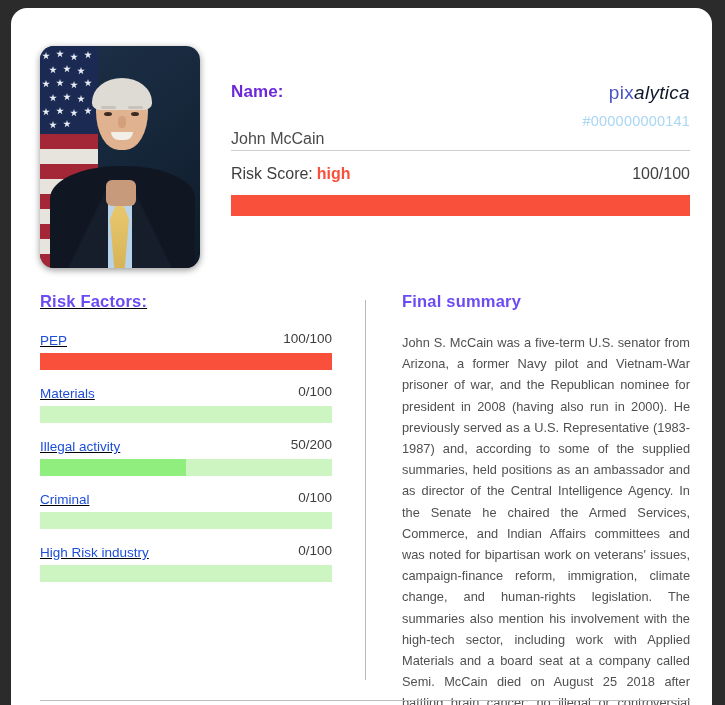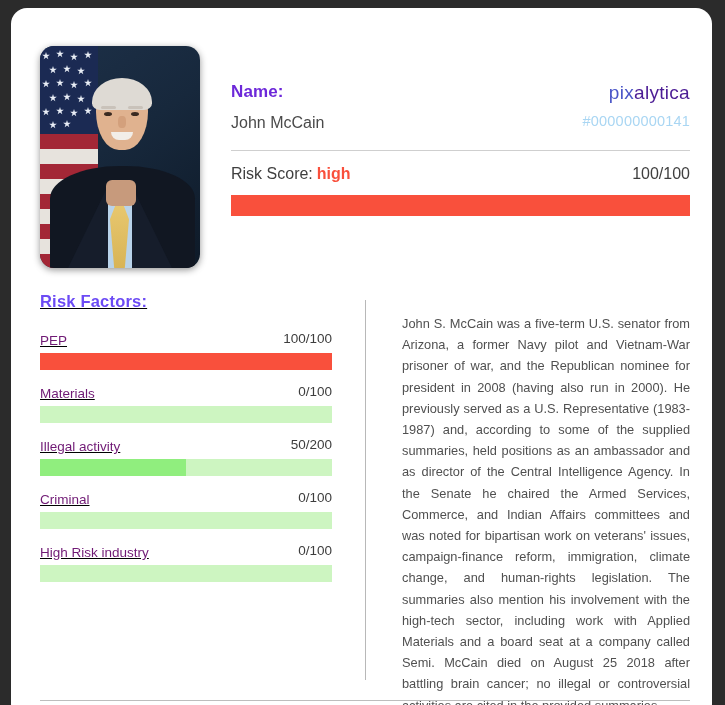--- a/index.html
+++ b/index.html
@@ -165,33 +165,33 @@
     width: 459px;
   }
 
   #name-label {
     font-size: 17px;
     font-weight: bold;
     color: #6d28d9;
     letter-spacing: .1px;
   }
   #name-value {
-    margin-top: 12px;
+    margin-top: 28px;
     font-size: 16px;
     color: #4a4a4a;
   }
   #brand-block {
     position: absolute;
     right: 0;
     top: 0;
     text-align: right;
   }
   #brand-logo { font-size: 19px; letter-spacing: .3px; }
   #brand-logo .pix { color: #4b56c8; }
-  #brand-logo .alytica { color: #4c1d95; }
+  #brand-logo .alytica { color: #0f172a; font-style: italic; }
   #brand-id {
     margin-top: 9px;
     font-size: 14.5px;
     color: #a9d6f3;
     letter-spacing: .2px;
   }
 
   #header-divider {
     position: absolute;
     left: 191px;
@@ -278,21 +278,21 @@
 
   #factor-list { margin-top: 20px; }
 
   .factor { margin-bottom: 14px; }
   .factor-head {
     position: relative;
     height: 17px;
   }
   .factor-name {
     font-size: 13.5px;
-    color: #701a75;
+    color: #1d4ed8;
   }
   .factor-score {
     position: absolute;
     right: 0;
     top: 0;
     font-size: 13.5px;
     color: #3d3d3d;
   }
   .factor-track {
     margin-top: 5px;
@@ -444,18 +444,19 @@
             <div class="factor-head"><span class="factor-name">High Risk industry</span><span class="factor-score">0/100</span></div>
             <div class="factor-track" style="background: rgb(205, 245, 193);">
               <div class="factor-fill" style="width: 0%; background: rgb(144, 238, 126);"></div>
             </div>
           </div>
         </div>
 
     </div>
 
     <div id="summary-col">
+      <div class="section-heading">Final summary</div>
       <div id="summary-text">John S. McCain was a five-term U.S. senator from Arizona, a former Navy pilot and Vietnam-War prisoner of war, and the Republican nominee for president in 2008 (having also run in 2000). He previously served as a U.S. Representative (1983-1987) and, according to some of the supplied summaries, held positions as an ambassador and as director of the Central Intelligence Agency. In the Senate he chaired the Armed Services, Commerce, and Indian Affairs committees and was noted for bipartisan work on veterans' issues, campaign-finance reform, immigration, climate change, and human-rights legislation. The summaries also mention his involvement with the high-tech sector, including work with Applied Materials and a board seat at a company called Semi. McCain died on August 25 2018 after battling brain cancer; no illegal or controversial activities are cited in the provided summaries.</div>
     </div>
   </div>
 
   <div id="footer-rule"></div>
 </div>
 
 </body></html>

